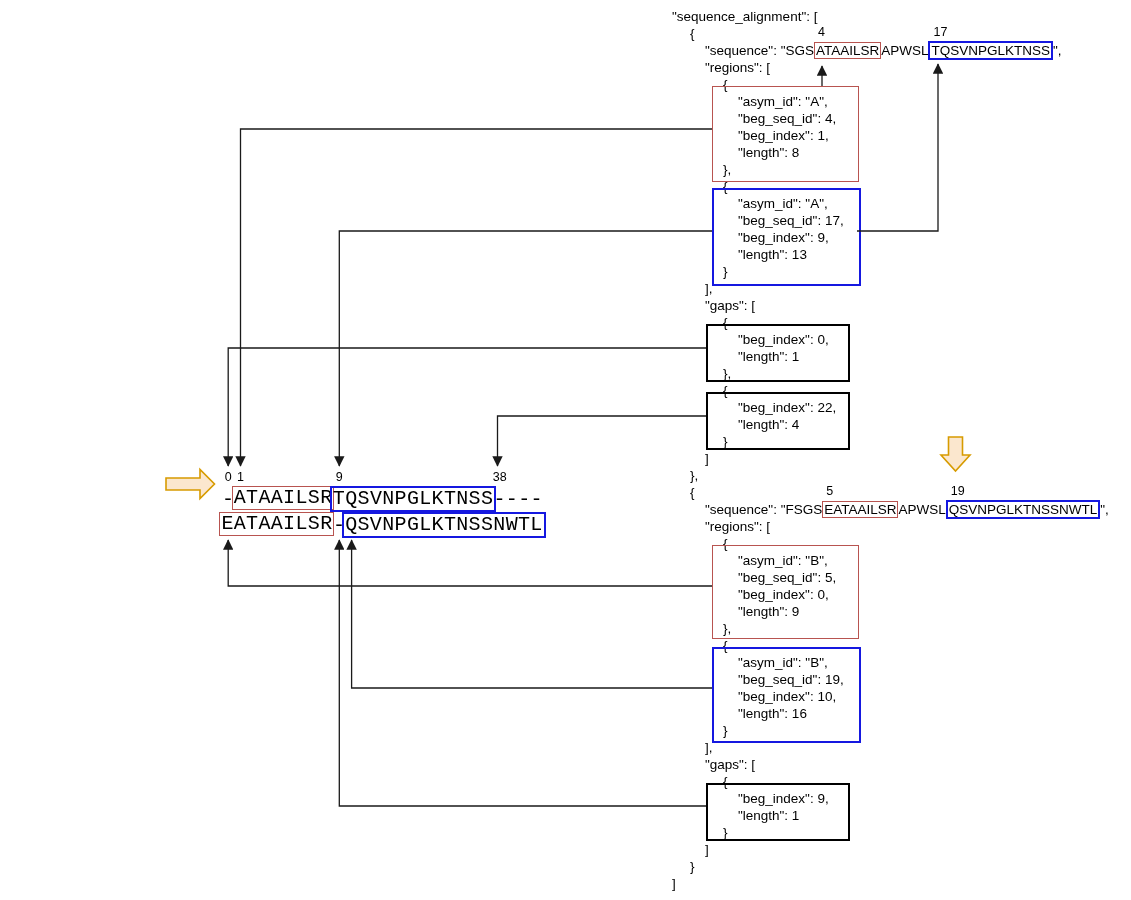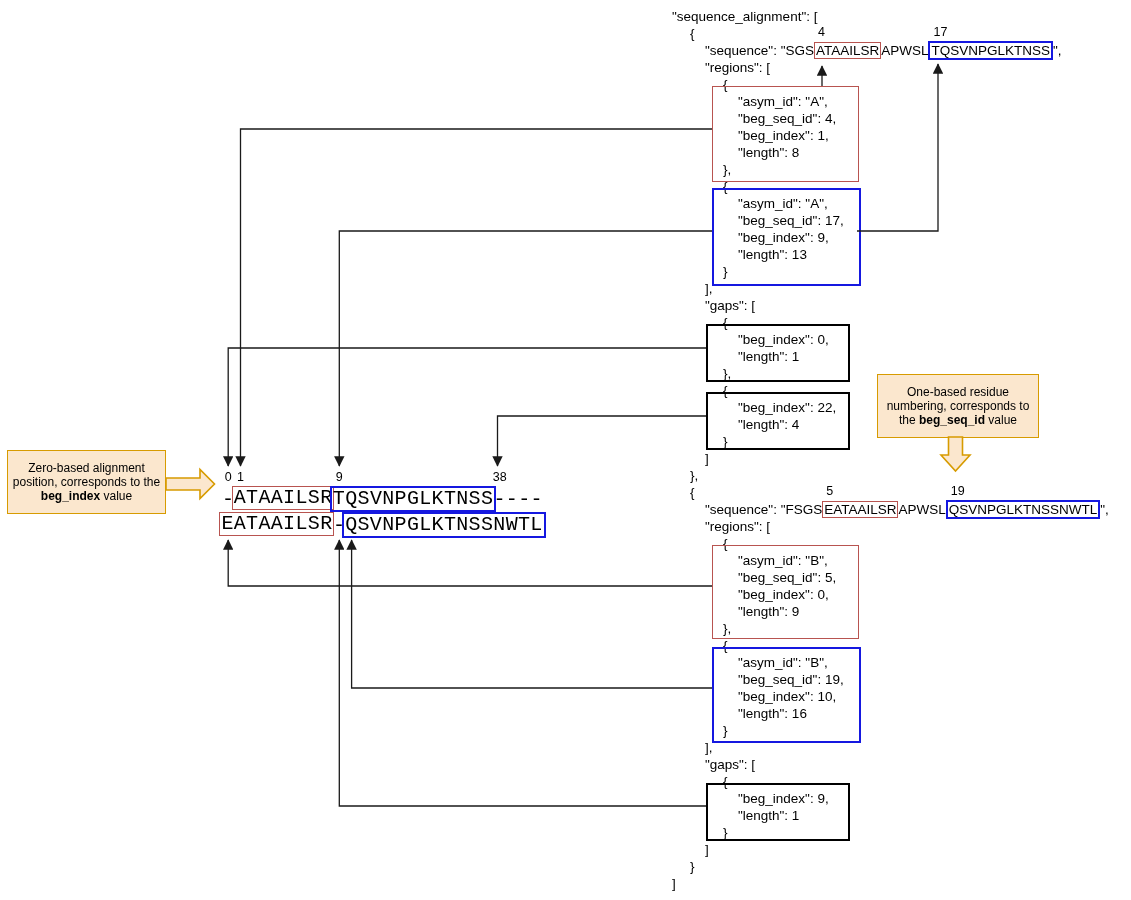--- a/index.html
+++ b/index.html
@@ -77,30 +77,20 @@
         <span class="aseg ab-blue" style="left: 107.86px;">TQSVNPGLKTNSS</span>
         <span class="aseg" style="left: 271.48px;">----</span>
       </div>
     <div class="arow r2">
         <span class="aseg ab-red" style="left: -2.6px;">EATAAILSR</span>
         <span class="aseg" style="left: 111.06px;">-</span>
         <span class="aseg ab-blue" style="left: 120.2px;">QSVNPGLKTNSSNWTL</span>
       </div>
   </div>
 
-  <div class="callout callout-left">
-      <div><span>Zero-based alignment</span></div>
-      <div><span>position, corresponds to the</span></div>
-      <div><b>beg_index</b><span> value</span></div>
-    </div>
-  <div class="callout callout-right">
-      <div><span>One-based residue</span></div>
-      <div><span>numbering, corresponds to</span></div>
-      <div><span>the </span><b>beg_seq_id</b><span> value</span></div>
-    </div>
 
   <svg class="overlay" width="1131" height="900" viewBox="0 0 1131 900">
     <defs>
       <marker id="arr" markerWidth="9" markerHeight="8" refX="7.5" refY="4" orient="auto">
         <path d="M0,0 L8,4 L0,8 Z" fill="#1a1a1a"></path>
       </marker>
     </defs>
     <g fill="none" stroke="#1a1a1a" stroke-width="1.3">
       <path d="M706,348 L228.2,348 L228.2,466" marker-end="url(#arr)"></path>
       <path d="M712,129 L240.5,129 L240.5,466" marker-end="url(#arr)"></path>

